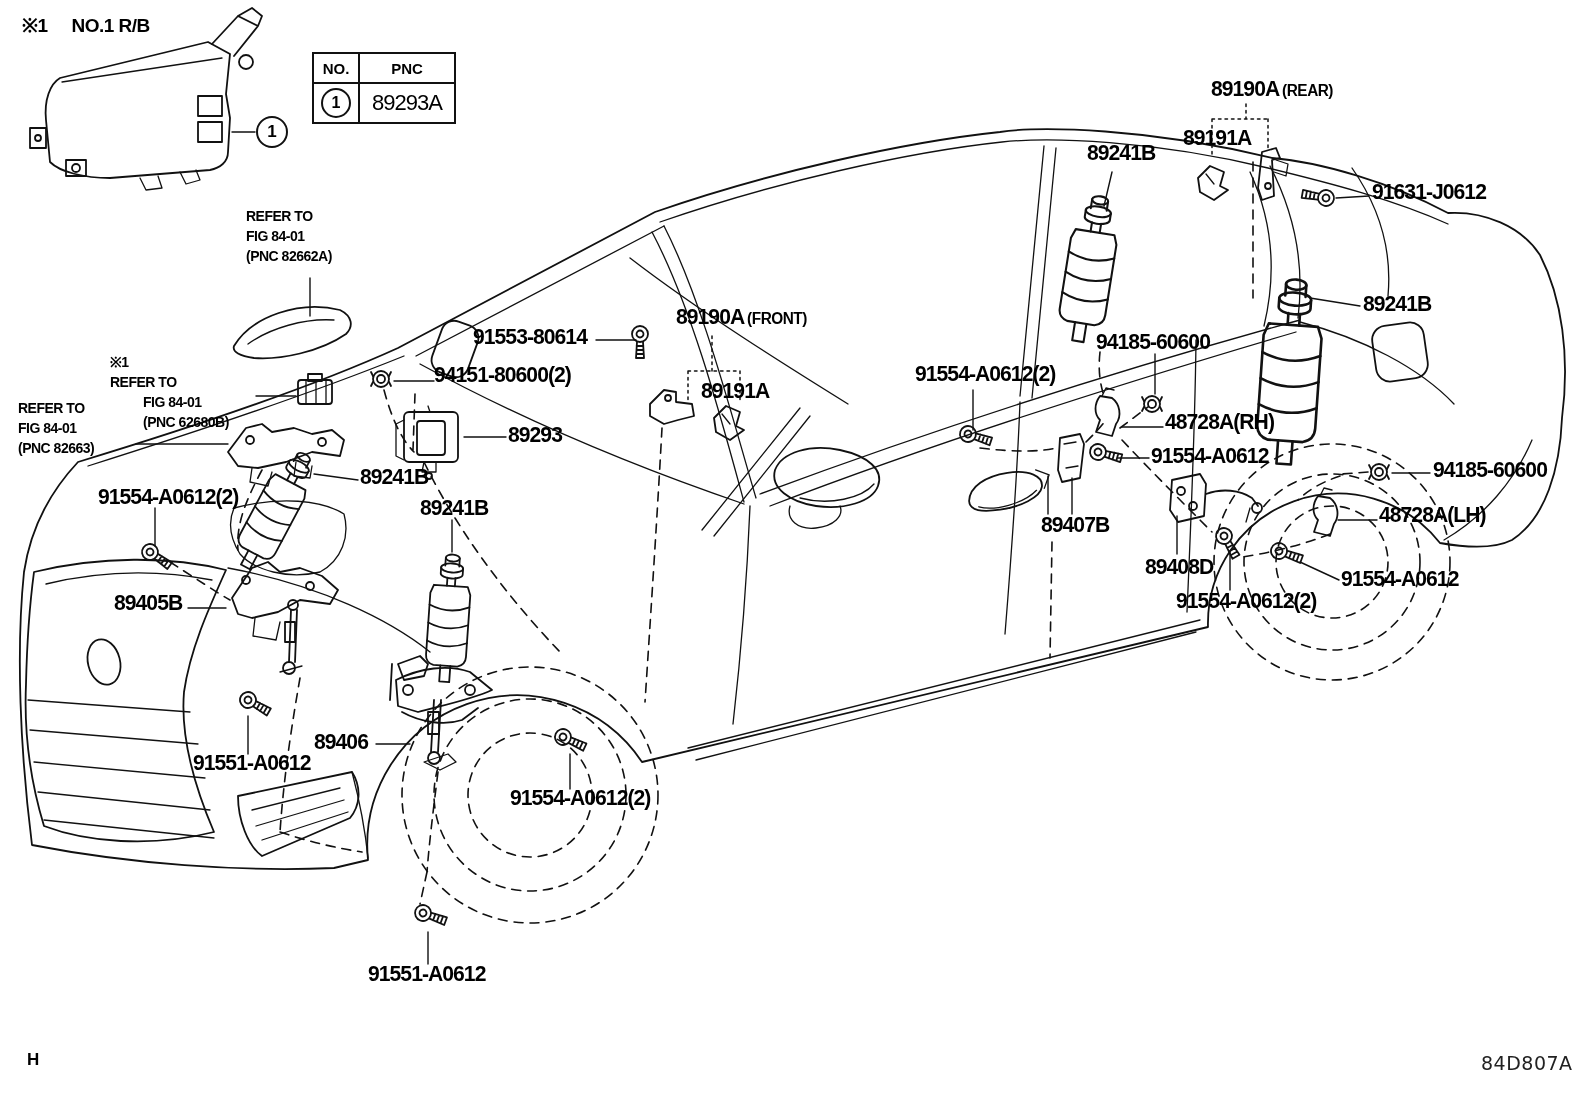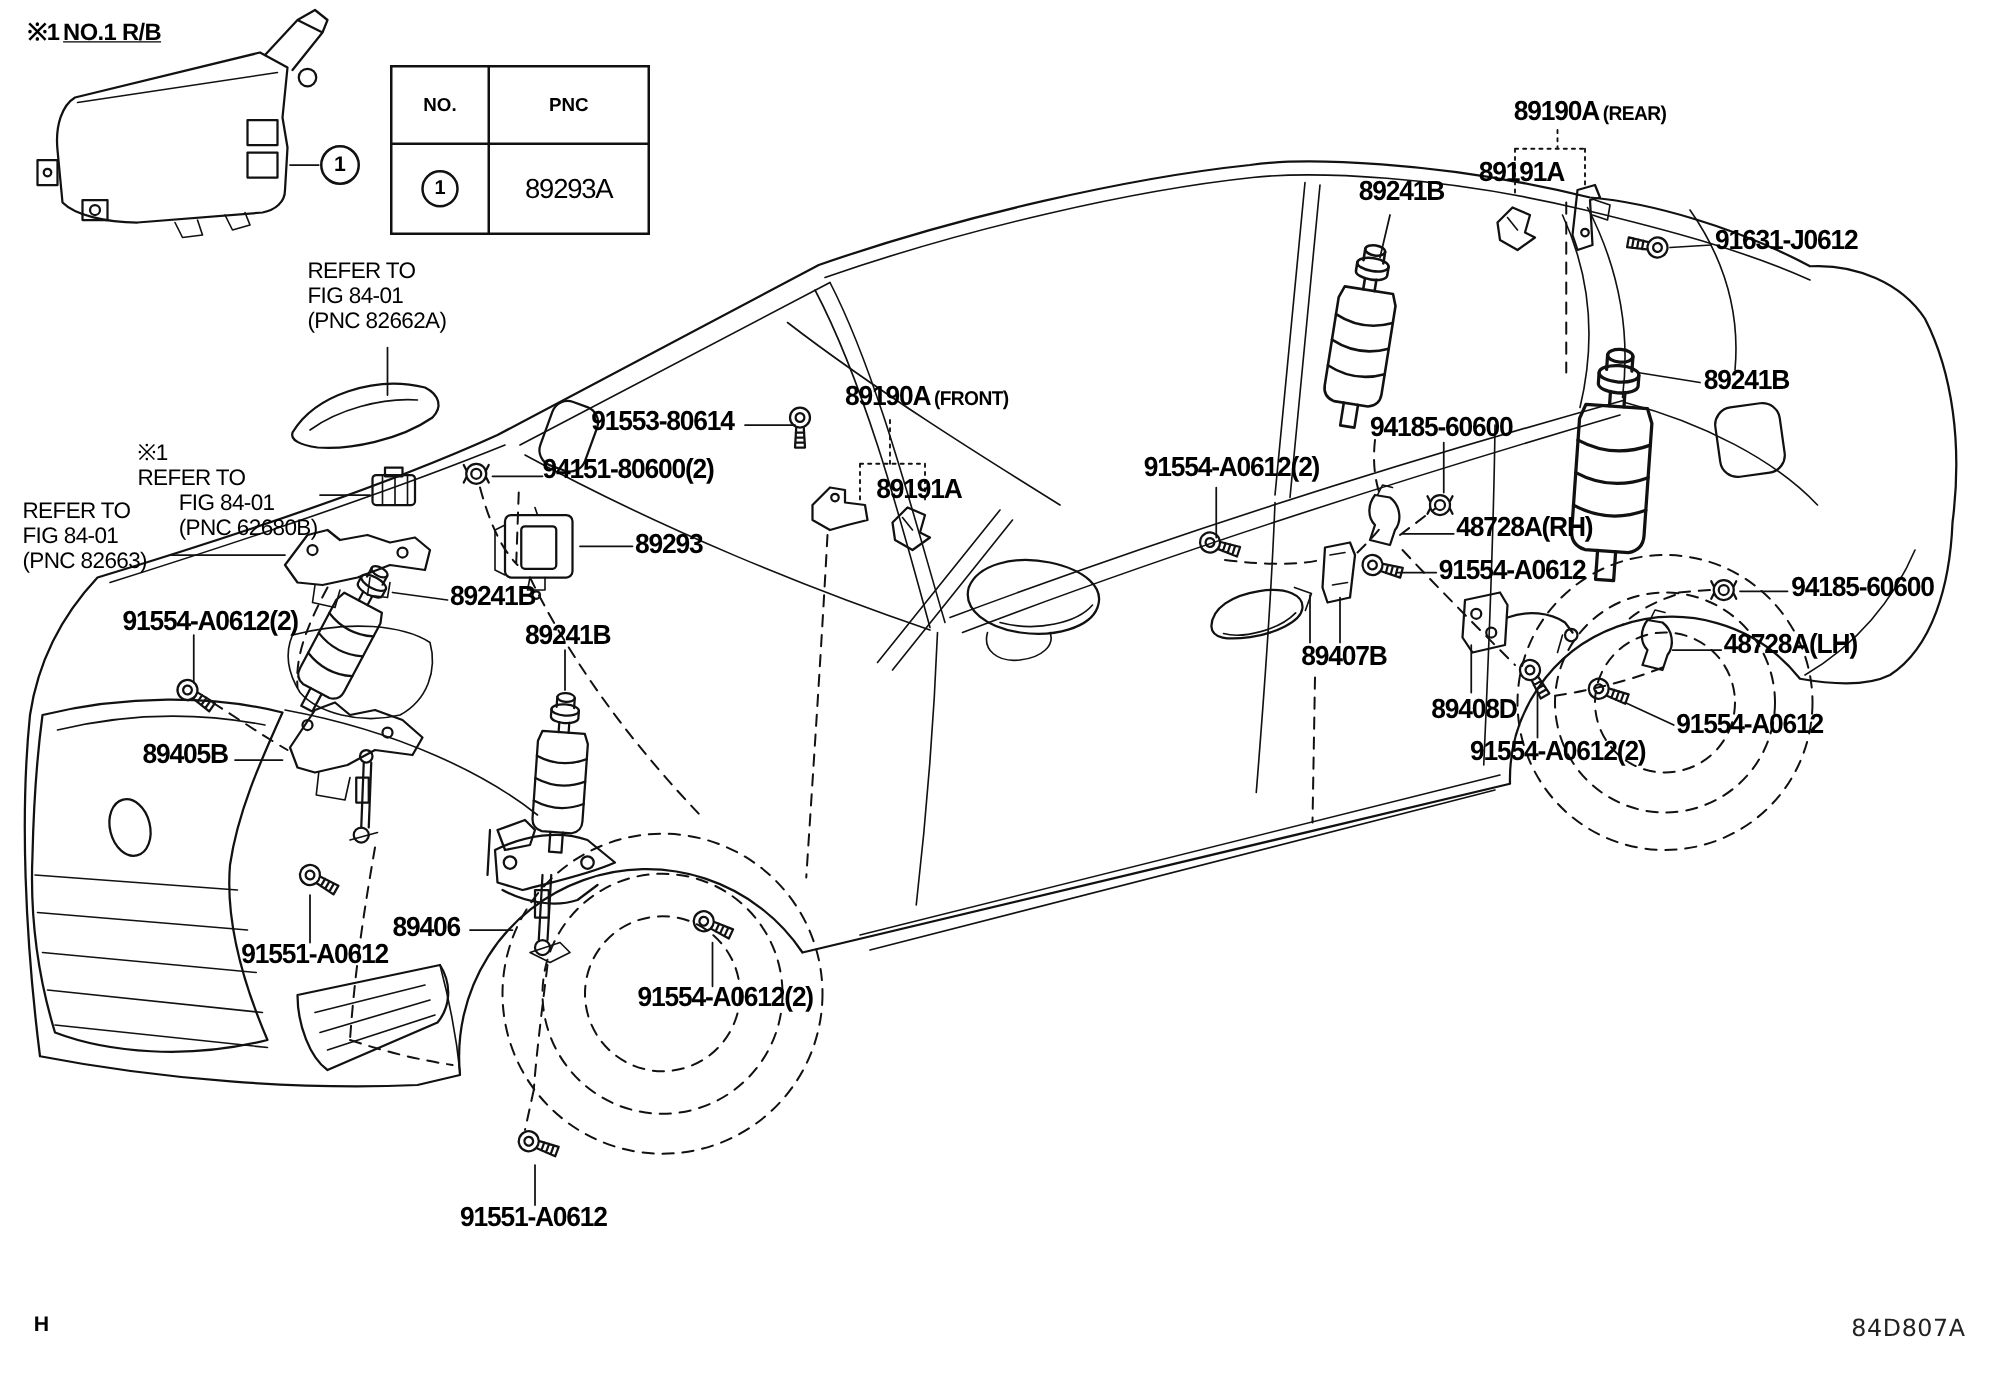--- a/index.html
+++ b/index.html
@@ -7,26 +7,26 @@
          font-family:"Liberation Sans",sans-serif;color:#000}
   svg{position:absolute;left:0;top:0}
   .ink{stroke:#111;fill:none;stroke-width:1.8;stroke-linecap:round;stroke-linejoin:round}
   .thin{stroke-width:1.3}
   .lead{stroke-width:1.4}
   .dash{stroke-dasharray:9 7;stroke-width:1.6}
   .dot{stroke-dasharray:2.5 4;stroke-width:1.5}
   .pl{position:absolute;font-weight:700;font-size:22px;line-height:1;letter-spacing:-1px;
       white-space:nowrap;transform:scaleX(.96);transform-origin:0 50%}
   .sfx{font-size:16px;letter-spacing:-.5px;margin-left:3px;font-weight:700}
-  .note{position:absolute;font-weight:400;font-size:18px;line-height:20px;letter-spacing:-.5px;white-space:nowrap}
+  .note{position:absolute;font-weight:700;font-size:14px;line-height:20px;letter-spacing:-.5px;white-space:nowrap}
   .note span{display:block}
   .heading{position:absolute;left:22px;top:12px;font-weight:700;font-size:19px;letter-spacing:-.5px}
-  .heading .t{text-decoration:underline;margin-left:3px}
+  .heading .t{margin-left:24px}
   .pnc-table{position:absolute;left:312px;top:52px;border-collapse:collapse}
-  .pnc-table td{border:2px solid #111;text-align:center;vertical-align:middle;padding:16px}
+  .pnc-table td{border:2px solid #111;text-align:center;vertical-align:middle;padding:0}
   .pnc-table .h{width:44px;height:28px;font-weight:700;font-size:15px}
   .pnc-table .h2{width:94px}
   .pnc-table .r{height:38px}
   .circled{display:inline-block;width:26px;height:26px;border:2px solid #111;border-radius:50%;
            font-weight:700;font-size:16px;line-height:26px;text-align:center}
   .bigpn{font-weight:400;font-size:22px;letter-spacing:-1px}
   .callout{position:absolute;left:256px;top:116px;width:28px;height:28px;border:2px solid #111;
            border-radius:50%;font-weight:700;font-size:17px;line-height:28px;text-align:center}
   .corner{position:absolute;font-weight:700;font-size:17px}
   .figcode{position:absolute;left:1481px;top:1052px;font-family:"DejaVu Sans",sans-serif;

